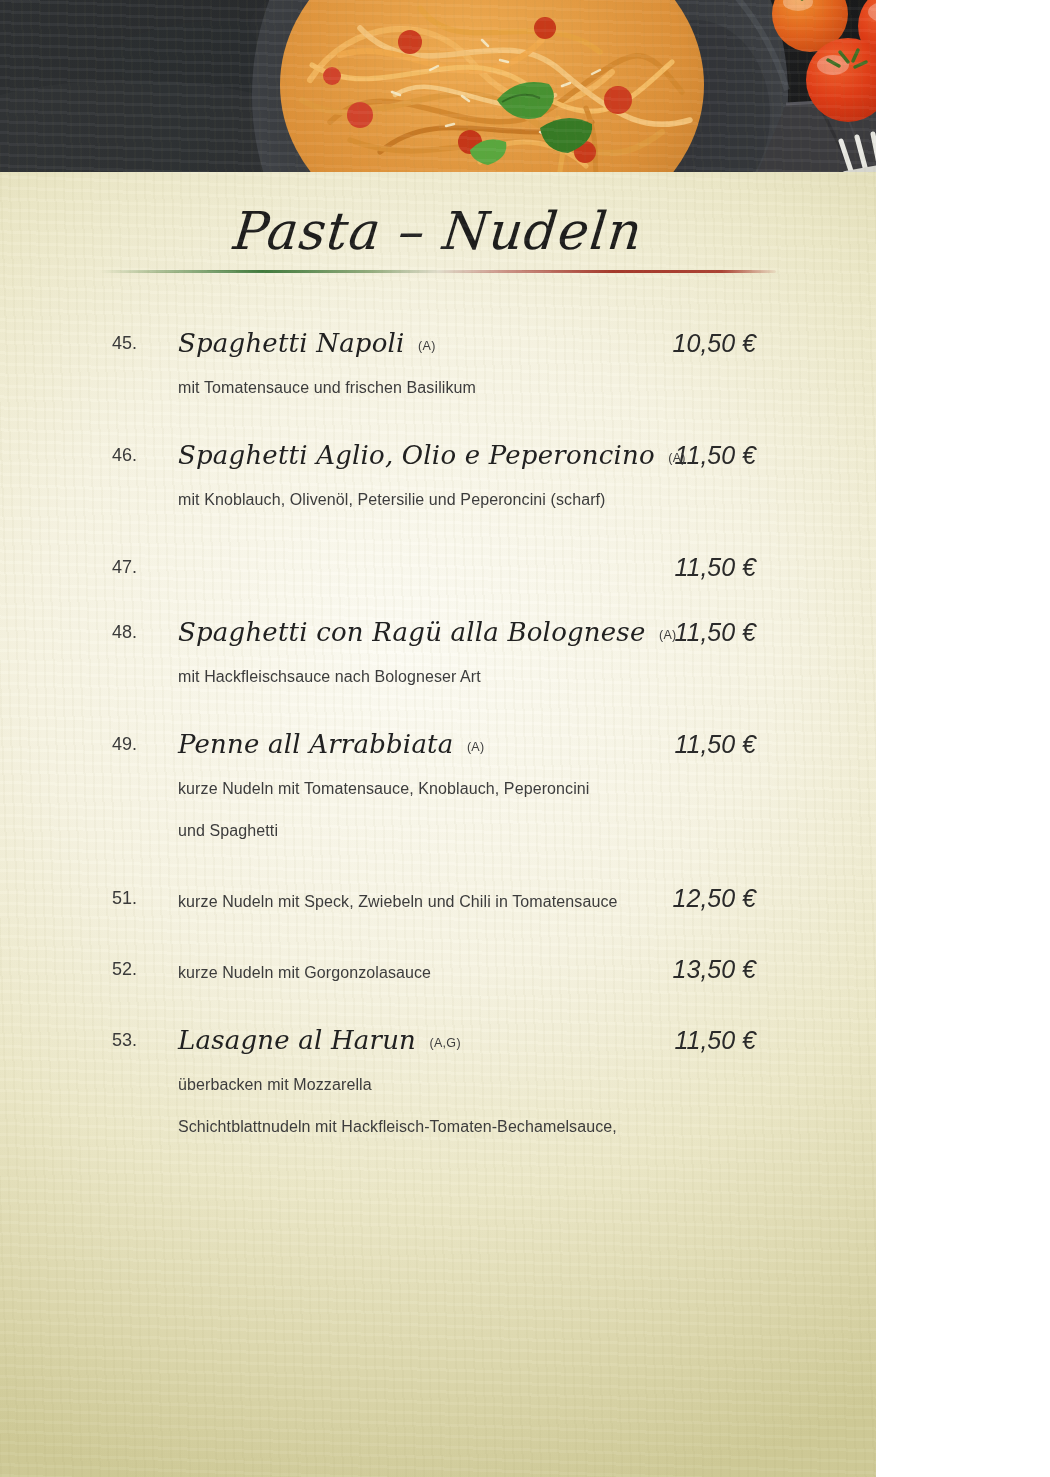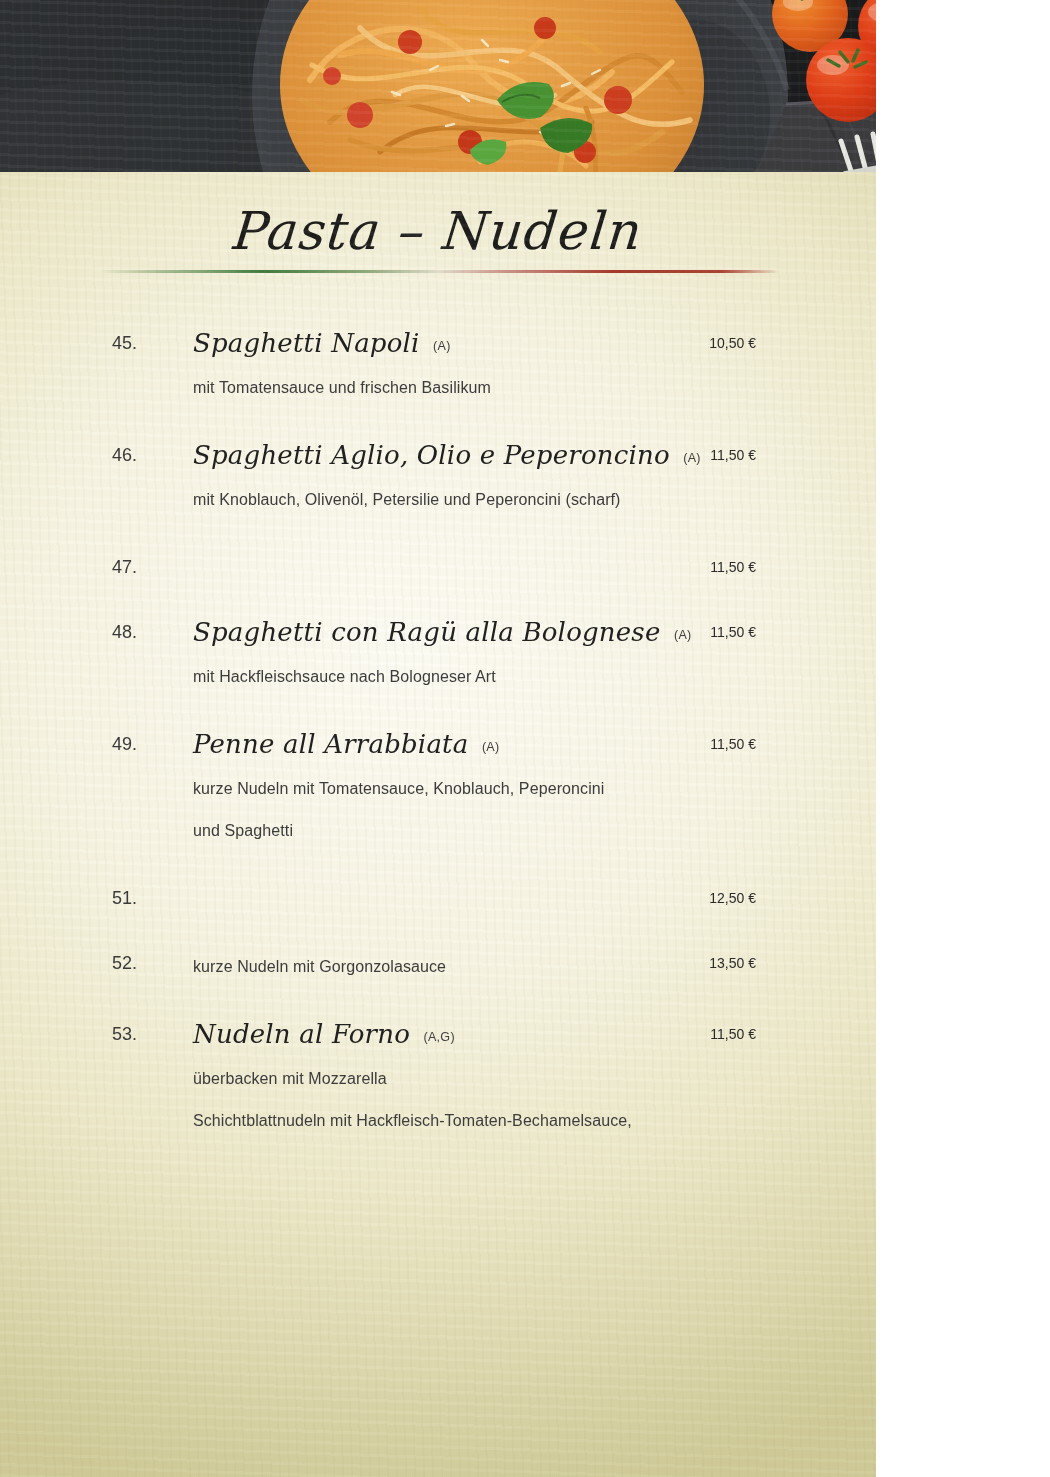--- a/index.html
+++ b/index.html
@@ -52,21 +52,21 @@
   }
 
   .items { padding:52px 120px 0 112px; position:relative; z-index:1; }
   .menu-item {
     display:grid;
     grid-template-columns:66px 1fr auto;
     align-items:start;
     margin-bottom:29px;
   }
   .item-number { font-size:18px; line-height:36px; color:#3a3a3a; }
-  .item-main { min-width:0;margin-left:15px; }
+  .item-main { min-width:0; }
   .name-row { line-height:36px; white-space:nowrap; }
   .item-name {
     font-family:"DejaVu Serif", serif;
     font-style:italic;
     font-size:26px;
     color:#212121;
     letter-spacing:0.2px;
   }
   .item-allergens {
     font-size:12.5px;
@@ -76,25 +76,26 @@
     letter-spacing:0.3px;
   }
   .desc-line {
     font-size:16px;
     line-height:40px;
     color:#3c3c3c;
     margin-top:2px;
     letter-spacing:0.1px;
   }
   .item-price {
-    font-size:14px;
+    font-size:25px;
     line-height:36px;
     color:#2a2a2a;
     white-space:nowrap;
     justify-self:end;
+    font-style:italic;
   }
 </style>
 </head>
 <body>
 
 <div class="page">
 
   <div class="header-photo">
     <svg width="1050" height="172" viewBox="0 0 1050 172">
       <defs>
@@ -305,37 +306,38 @@
         <div class="desc-line">kurze Nudeln mit Tomatensauce, Knoblauch, Peperoncini</div>
         <div class="desc-line">und Spaghetti</div>
       </div>
       <div class="item-price">11,50 €</div>
     </div>
 
 
     <div class="menu-item">
       <div class="item-number">51.</div>
       <div class="item-main">
+        <div class="desc-line">kurze Nudeln mit Speck, Zwiebeln und Chili in Tomatensauce</div>
       </div>
       <div class="item-price">12,50 €</div>
     </div>
 
     <div class="menu-item">
       <div class="item-number">52.</div>
       <div class="item-main">
         <div class="desc-line">kurze Nudeln mit Gorgonzolasauce</div>
       </div>
       <div class="item-price">13,50 €</div>
     </div>
 
     <div class="menu-item">
       <div class="item-number">53.</div>
       <div class="item-main">
         <div class="name-row">
-          <span class="item-name">Nudeln al Forno</span>
+          <span class="item-name">Lasagne al Harun</span>
           <span class="item-allergens">(A,G)</span>
         </div>
         <div class="desc-line">überbacken mit Mozzarella</div>
         <div class="desc-line">Schichtblattnudeln mit Hackfleisch-Tomaten-Bechamelsauce,</div>
       </div>
       <div class="item-price">11,50 €</div>
     </div>
 
   </div>
 </div>

